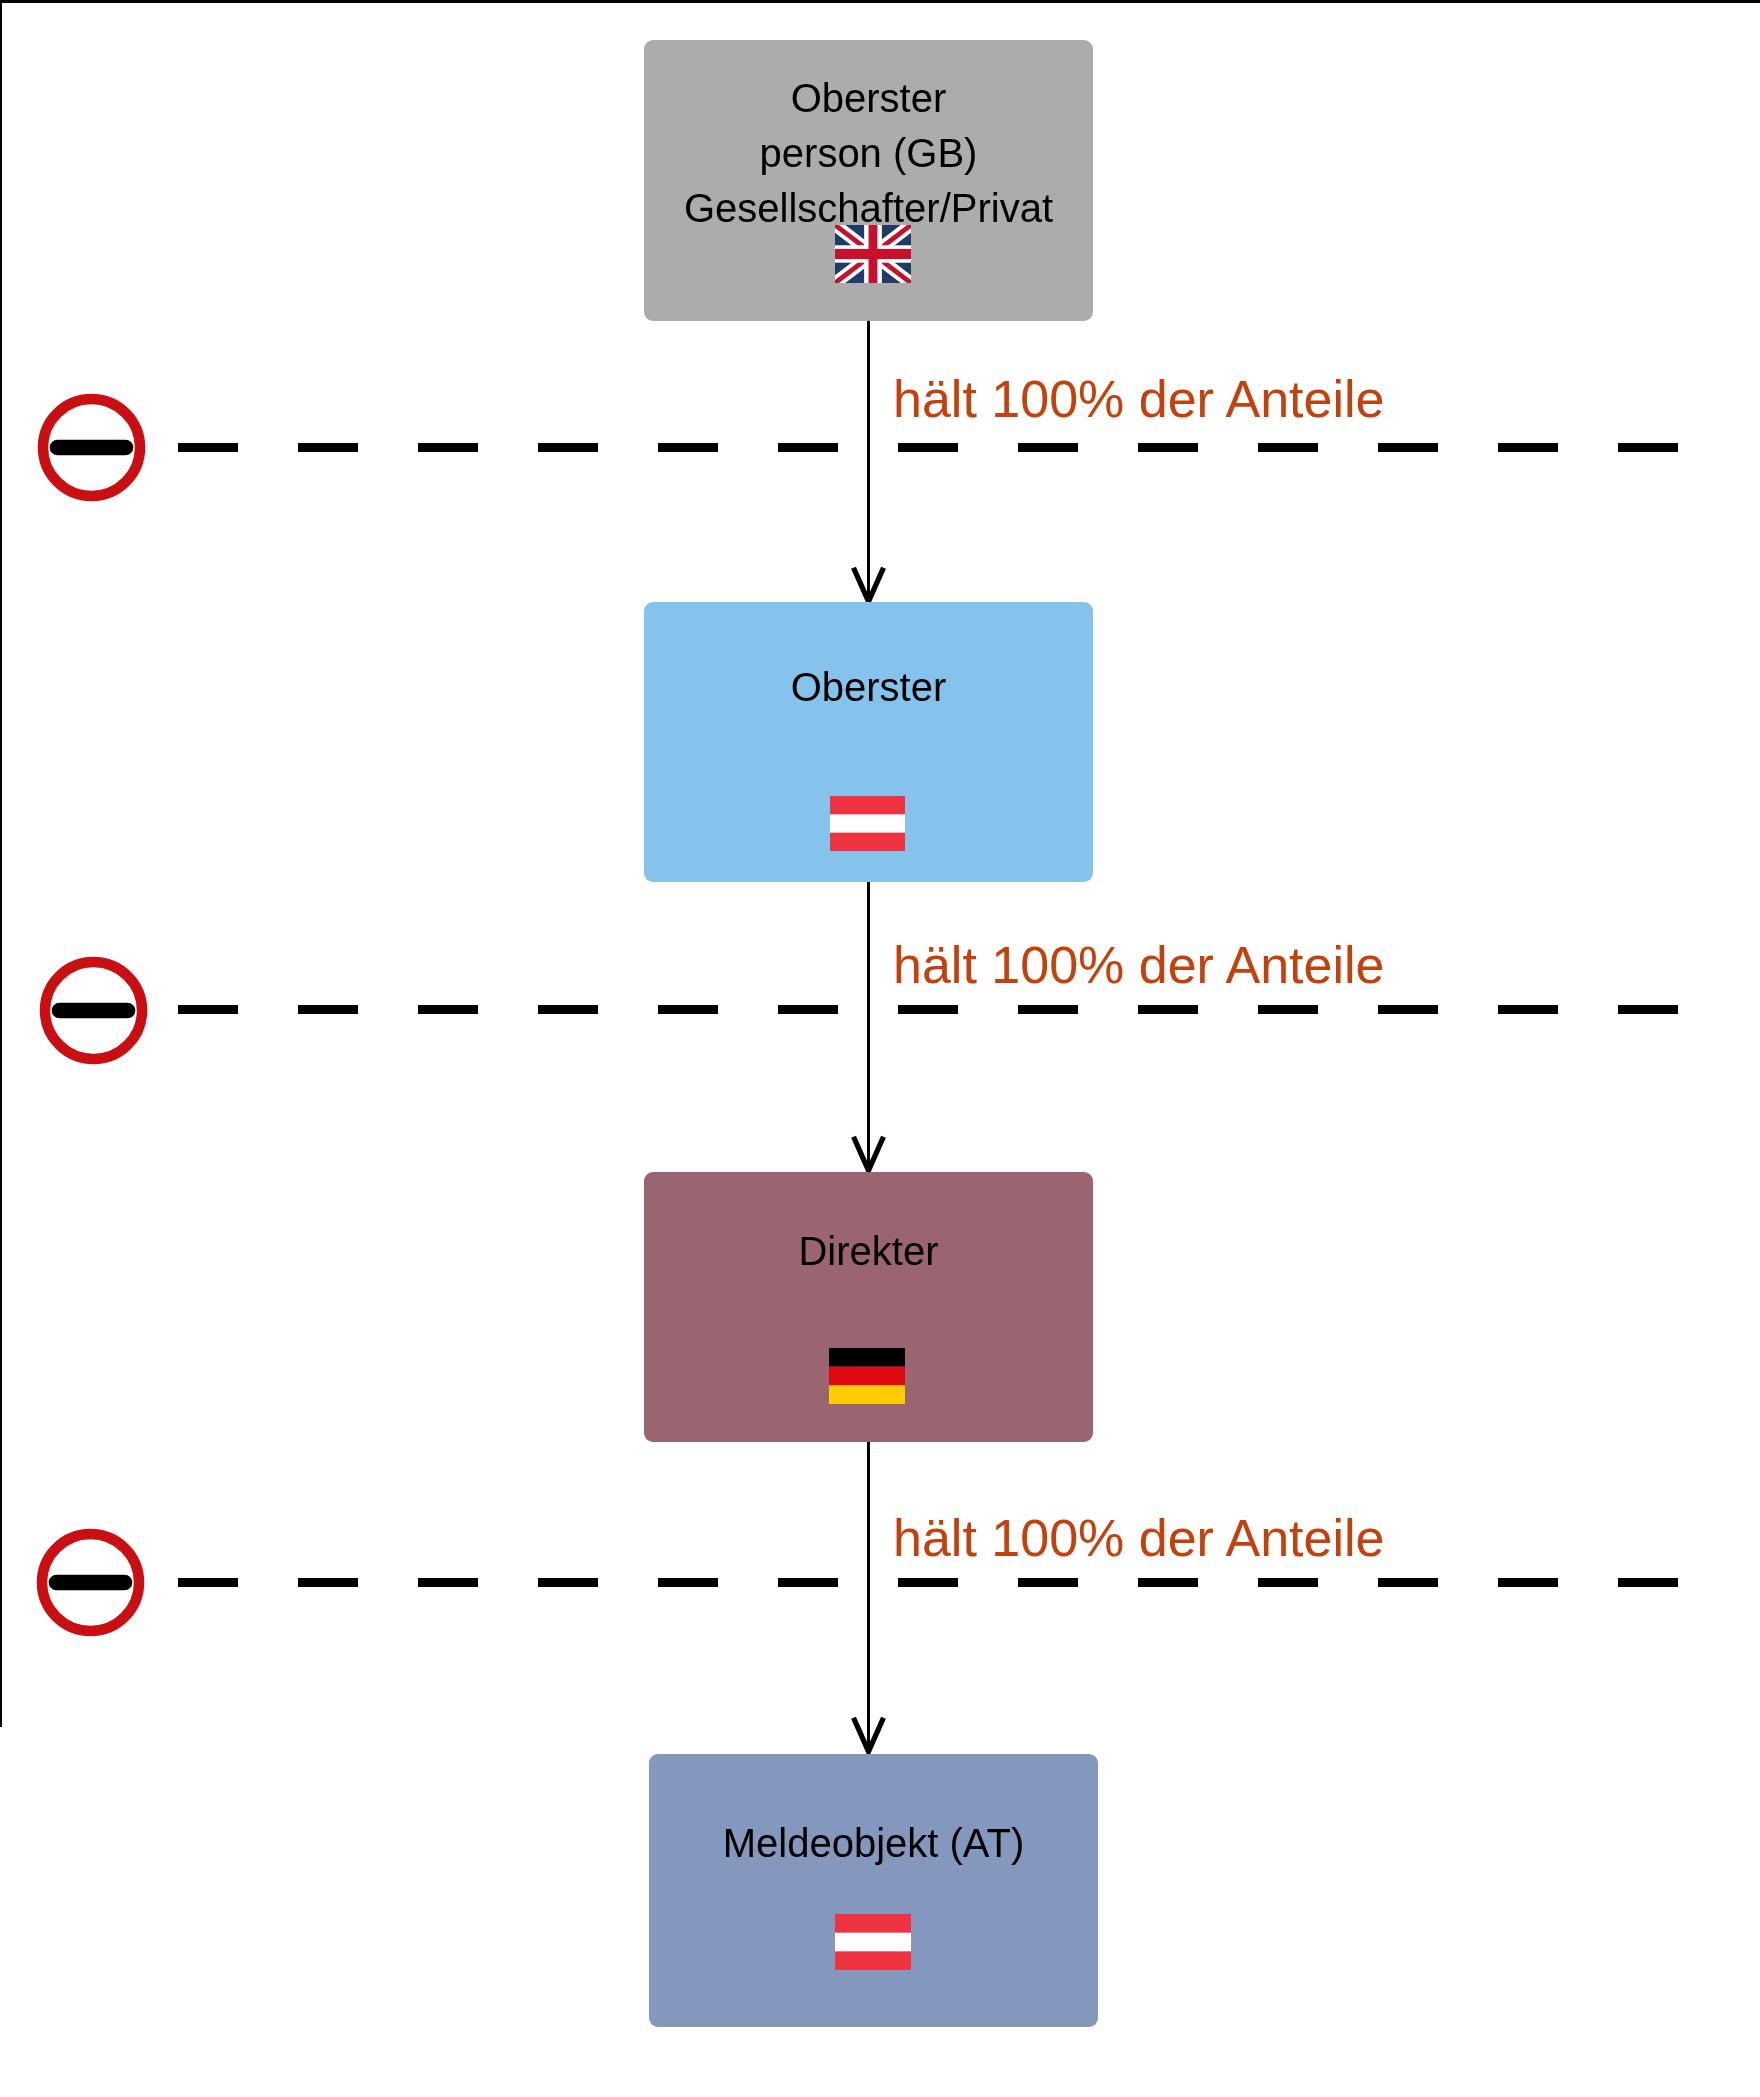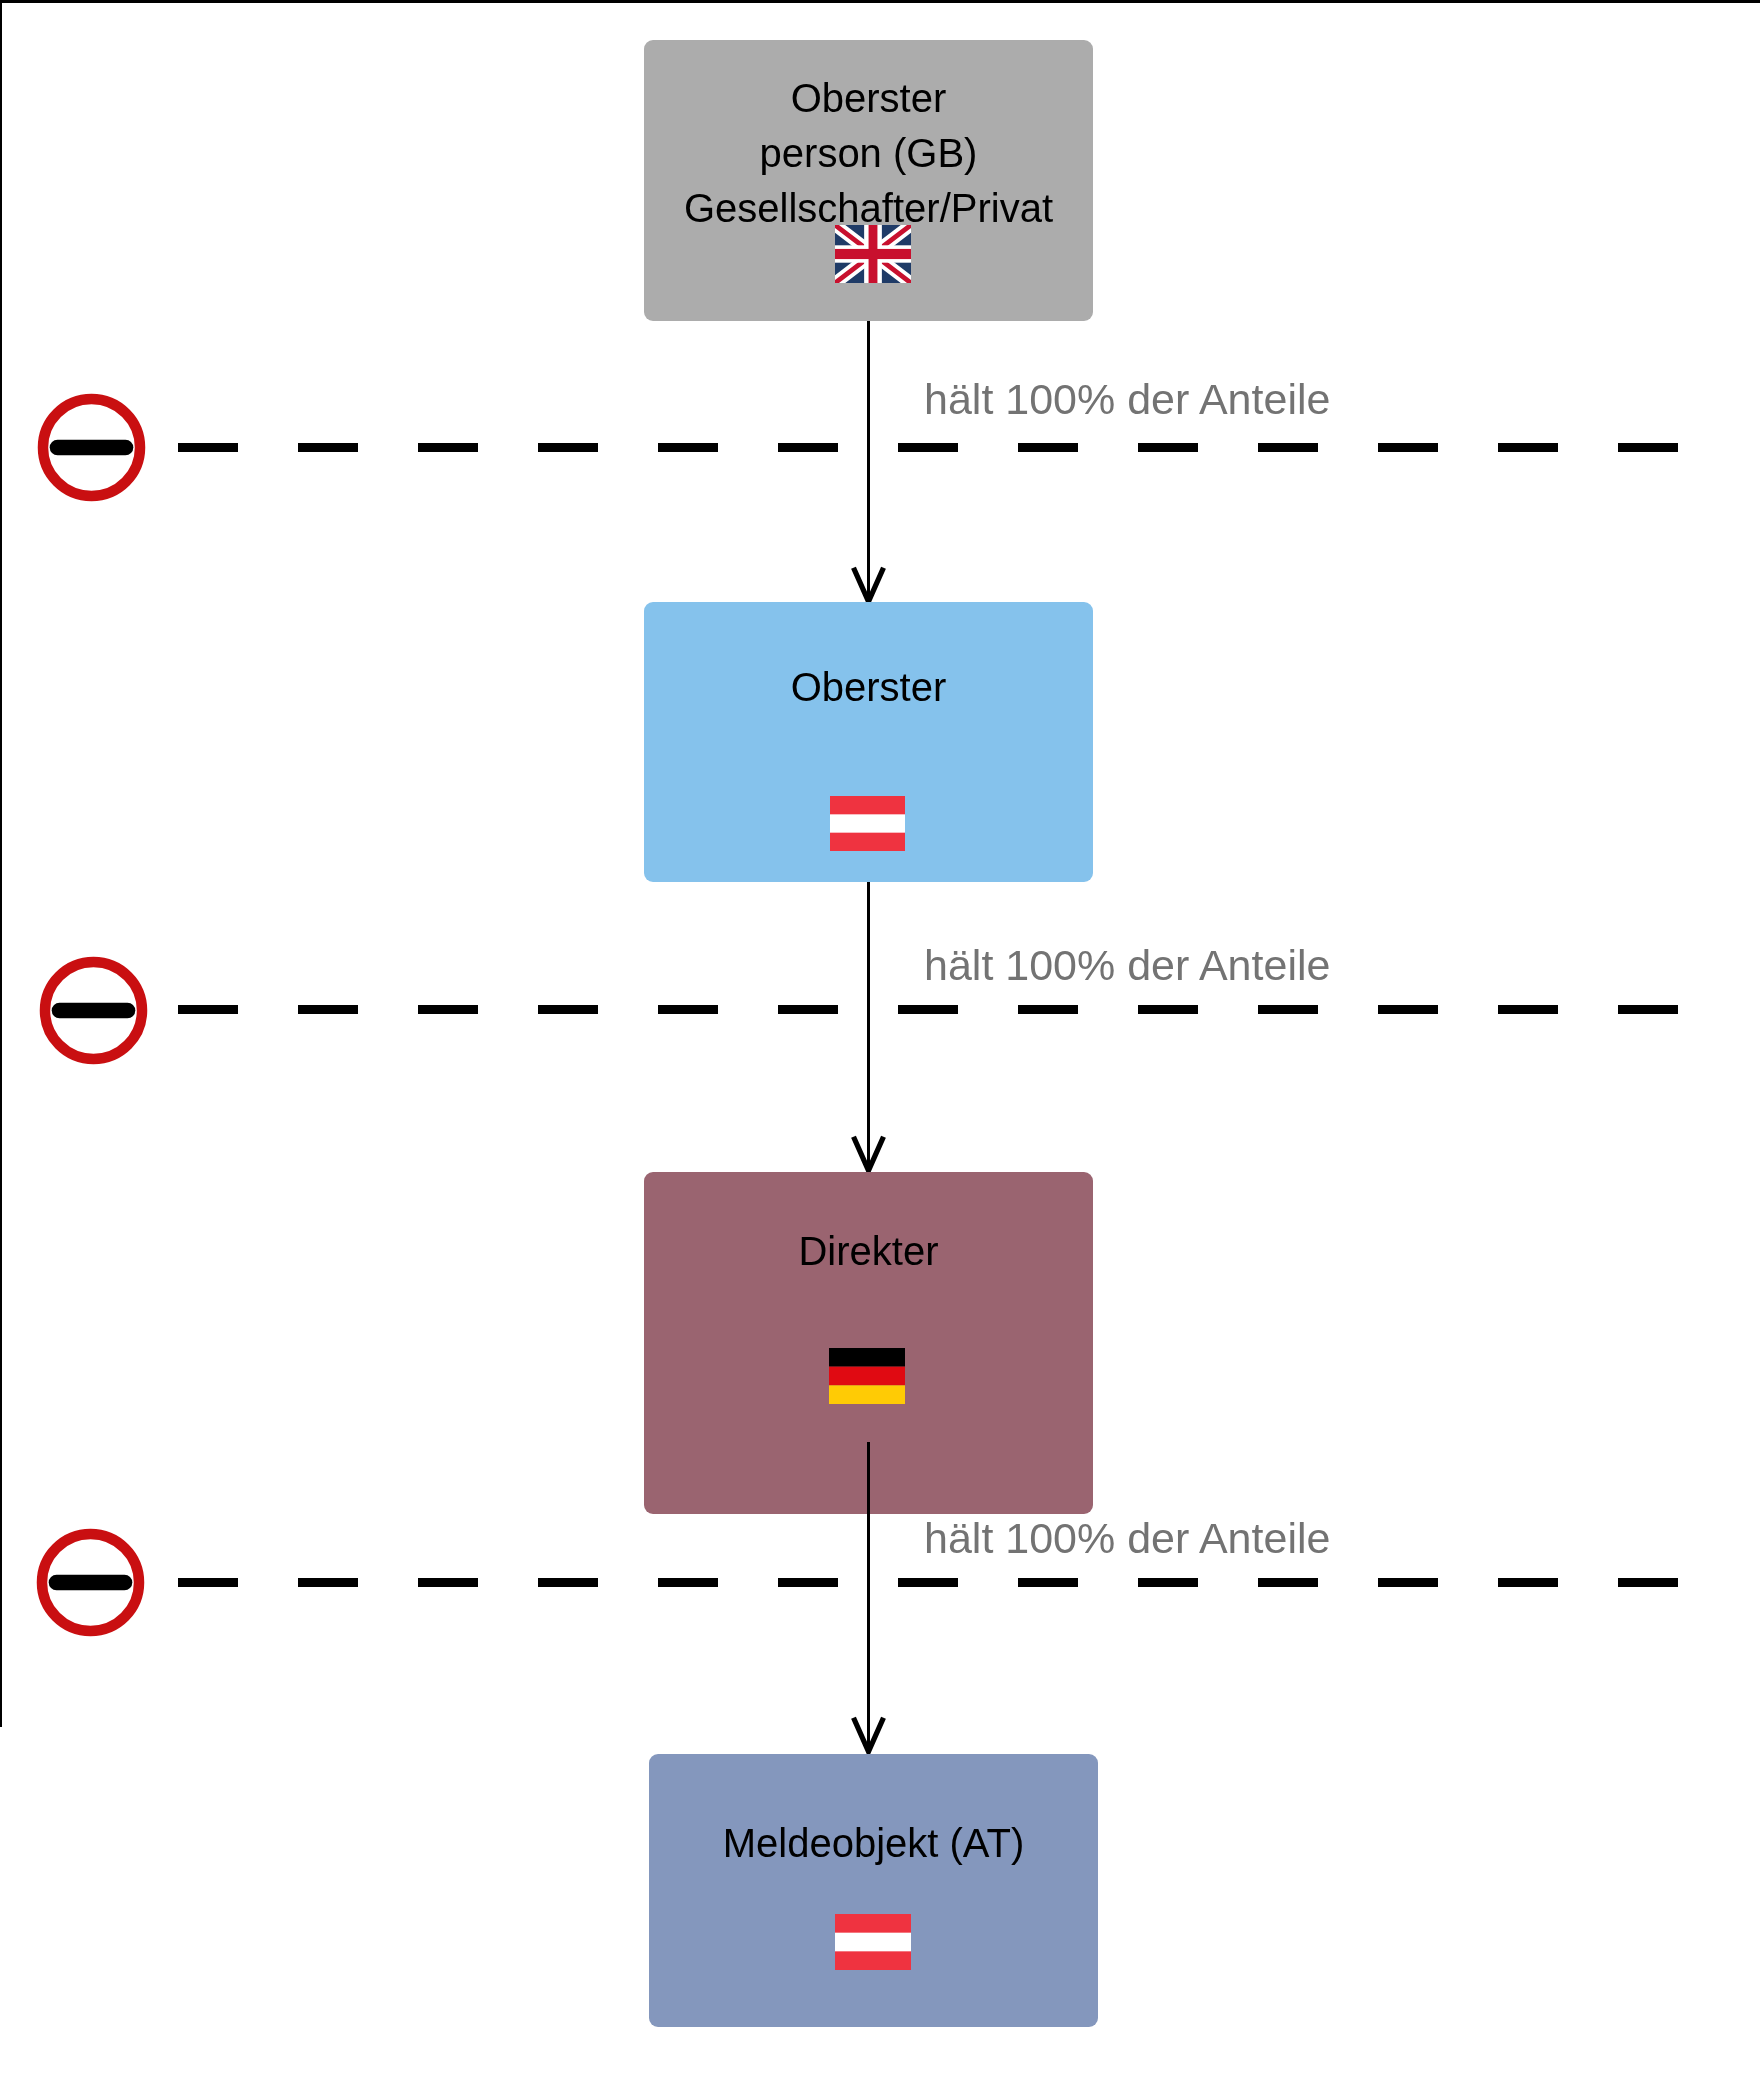--- a/index.html
+++ b/index.html
@@ -22,25 +22,24 @@
   }
   .node .line{
     font-size:40px;
     line-height:55px;
     white-space:nowrap;
   }
   .flag{position:absolute;display:block;}
   .edge-svg{position:absolute;overflow:visible;}
   .edge-label{
     position:absolute;
-    font-size:43px;
+    font-size:52px;
     line-height:46px;
     white-space:nowrap;
-    color:#737373;
-    margin-left:31px;
+    color:#c2410c;
   }
   .dashed-line{
     position:absolute;
     height:9px;
     width:1521px;
     left:178px;
     background:repeating-linear-gradient(to right,#000 0 60px,transparent 60px 120px);
   }
   .no-entry{position:absolute;width:109px;height:109px;}
 </style>
@@ -92,21 +91,21 @@
     <polyline points="10,340 30,385 50,340" fill="none" stroke="#000" stroke-width="7"></polyline>
   </svg>
   <div class="edge-label" style="left:893px;top:942px;">hält 100% der Anteile</div>
 
   <svg class="no-entry" style="left:39px;top:956px;" viewBox="0 0 146 146">
     <circle cx="73" cy="73" r="65" fill="#ffffff" stroke="#C90F11" stroke-width="14"></circle>
     <rect x="17" y="62.5" width="112" height="21" rx="10.5" fill="#000"></rect>
   </svg>
   <div class="dashed-line" style="top:1005px;"></div>
 
-  <div class="node" style="left:644px;top:1172px;height:342px;background:#9A6470;padding-top:52px;">
+  <div class="node" style="left:644px;top:1172px;height:270px;background:#9A6470;padding-top:52px;">
     <div class="line">Direkter</div>
   </div>
   <svg class="flag" style="left:829px;top:1348px;" width="76" height="56" viewBox="0 0 5 3" preserveAspectRatio="none">
     <rect width="5" height="1" y="0" fill="#000000"></rect>
     <rect width="5" height="1" y="1" fill="#E00A12"></rect>
     <rect width="5" height="1" y="2" fill="#FFCB05"></rect>
   </svg>
 
   <svg class="edge-svg" style="left:846px;top:1442px;" width="45" height="311" viewBox="0 0 60 415">
     <line x1="30" y1="0" x2="30" y2="413" stroke="#000" stroke-width="4"></line>

